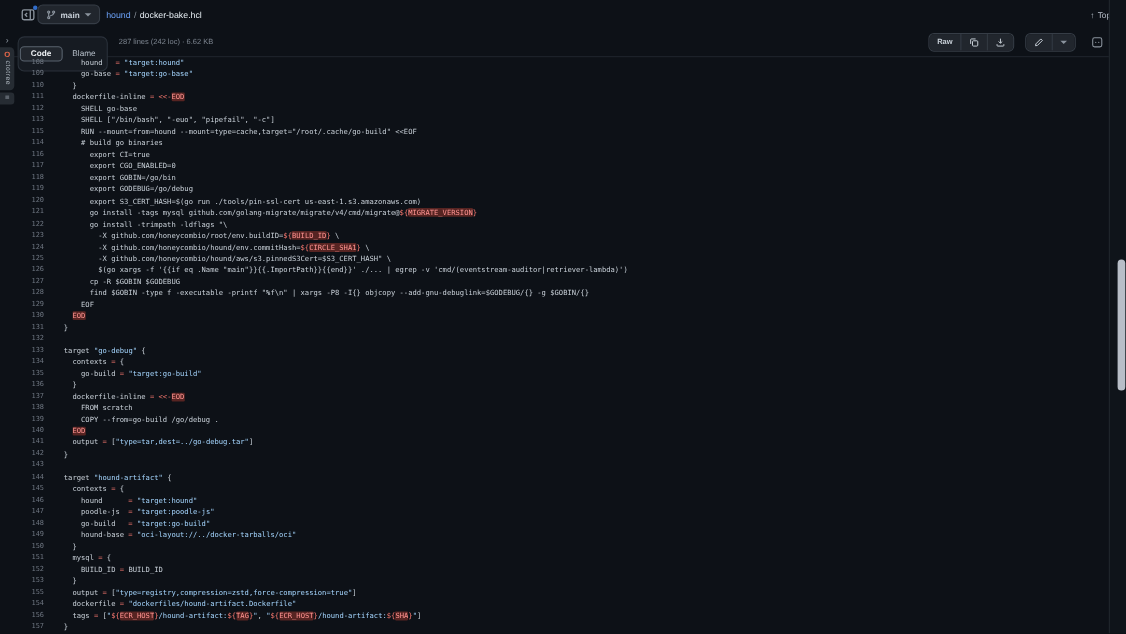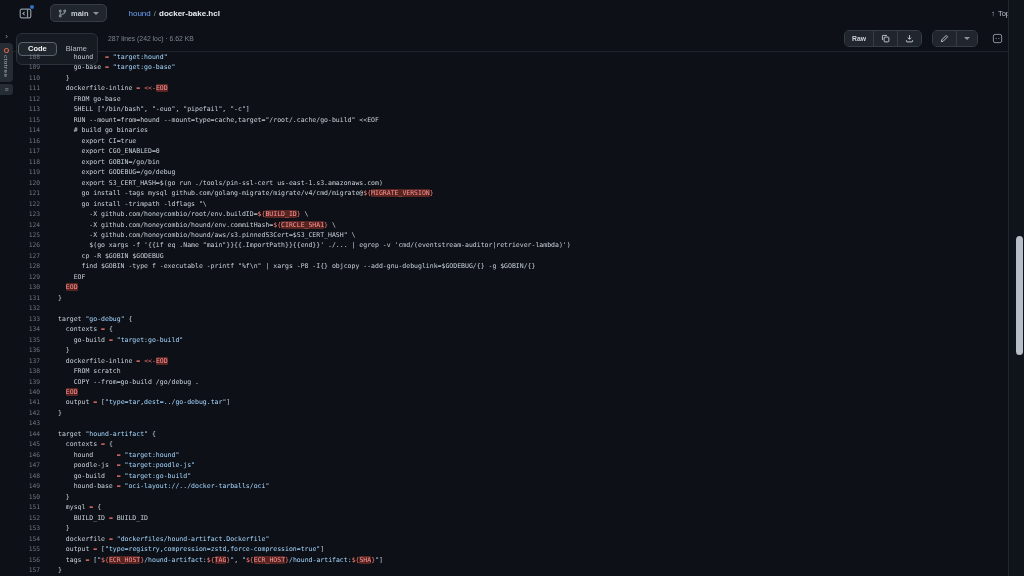--- a/index.html
+++ b/index.html
@@ -7,38 +7,38 @@
   body {
     background:#0d1117;
     font-family:"Liberation Sans", sans-serif;
     color:#c9d1d9;
     position:relative;
   }
 
   
   .topbar {
     height:26px; display:flex; align-items:center;
-    padding:0 14px 0 16px; gap:16px;
+    padding:0 14px 0 16px; gap:0;
   }
   .icon-btn {
     background:transparent; border:none; color:#8b949e; cursor:pointer;
     display:flex; align-items:center; justify-content:center; position:relative;
   }
   .expand-btn { width:18px; height:18px; }
   .blue-dot { position:absolute; top:1px; right:0; width:4px; height:4px; border-radius:50%; background:#316dca; }
   .branch-btn {
     display:flex; align-items:center; gap:4px;
     background:#21262d; border:1px solid #363d46; border-radius:5px;
     height:18px; padding:0 7px; color:#c9d1d9; font-size:7.5px; font-weight:bold; cursor:pointer;
   }
   .caret { width:0; height:0; border-left:3px solid transparent; border-right:3px solid transparent; border-top:3.5px solid #8b949e; display:inline-block; }
   .breadcrumb { font-size:8px; margin-left:6px; display:flex; gap:3px; align-items:center; }
   .breadcrumb a { color:#6ca2f8; text-decoration:none; cursor:pointer; }
   .breadcrumb .sep { color:#8b949e; }
-  .breadcrumb .file { color:#e6edf3; font-weight:bold; }
+  .breadcrumb .file { color:#e6edf3; font-weight:normal; }
   .spacer { flex:1; }
   .top-btn { font-size:7.5px; color:#bac2cc; gap:3px; display:flex; align-items:center; background:none; border:none; cursor:pointer; }
 
   
   .toolbar {
     height:26px; display:flex; align-items:center;
     padding:0 18px 0 16px; gap:10px;
     border-bottom:1px solid #1f242c;
   }
   .segmented {
@@ -192,21 +192,21 @@
       <div class="code-line">
         <div class="line-number">110</div>
         <div class="line-content"><span class="tok-pln">  }</span></div>
       </div>
       <div class="code-line">
         <div class="line-number">111</div>
         <div class="line-content"><span class="tok-pln">  dockerfile-inline </span><span class="tok-op">=</span><span class="tok-pln"> </span><span class="tok-op">&lt;&lt;-</span><span class="tok-htag">EOD</span></div>
       </div>
       <div class="code-line">
         <div class="line-number">112</div>
-        <div class="line-content"><span class="tok-pln">    FROM go-base</span></div>
+        <div class="line-content"><span class="tok-pln">    SHELL go-base</span></div>
       </div>
       <div class="code-line">
         <div class="line-number">113</div>
         <div class="line-content"><span class="tok-pln">    SHELL ["/bin/bash", "-euo", "pipefail", "-c"]</span></div>
       </div>
       <div class="code-line">
         <div class="line-number">115</div>
         <div class="line-content"><span class="tok-pln">    RUN --mount=from=hound --mount=type=cache,target="/root/.cache/go-build" &lt;&lt;EOF</span></div>
       </div>
       <div class="code-line">
@@ -359,26 +359,26 @@
       </div>
       <div class="code-line">
         <div class="line-number">152</div>
         <div class="line-content"><span class="tok-pln">    BUILD_ID </span><span class="tok-op">=</span><span class="tok-pln"> BUILD_ID</span></div>
       </div>
       <div class="code-line">
         <div class="line-number">153</div>
         <div class="line-content"><span class="tok-pln">  }</span></div>
       </div>
       <div class="code-line">
+        <div class="line-number">155</div>
+        <div class="line-content"><span class="tok-pln">  output </span><span class="tok-op">=</span><span class="tok-pln"> [</span><span class="tok-str">"type=registry,compression=zstd,force-compression=true"</span><span class="tok-pln">]</span></div>
+      </div>
+      <div class="code-line">
         <div class="line-number">154</div>
         <div class="line-content"><span class="tok-pln">  dockerfile </span><span class="tok-op">=</span><span class="tok-pln"> </span><span class="tok-str">"dockerfiles/hound-artifact.Dockerfile"</span></div>
-      </div>
-      <div class="code-line">
-        <div class="line-number">155</div>
-        <div class="line-content"><span class="tok-pln">  output </span><span class="tok-op">=</span><span class="tok-pln"> [</span><span class="tok-str">"type=registry,compression=zstd,force-compression=true"</span><span class="tok-pln">]</span></div>
       </div>
       <div class="code-line">
         <div class="line-number">156</div>
         <div class="line-content"><span class="tok-pln">  tags </span><span class="tok-op">=</span><span class="tok-pln"> [</span><span class="tok-str">"</span><span class="tok-var">${</span><span class="tok-htag">ECR_HOST</span><span class="tok-var">}</span><span class="tok-str">/hound-artifact:</span><span class="tok-var">${</span><span class="tok-htag">TAG</span><span class="tok-var">}</span><span class="tok-str">"</span><span class="tok-pln">, </span><span class="tok-str">"</span><span class="tok-var">${</span><span class="tok-htag">ECR_HOST</span><span class="tok-var">}</span><span class="tok-str">/hound-artifact:</span><span class="tok-var">${</span><span class="tok-htag">SHA</span><span class="tok-var">}</span><span class="tok-str">"</span><span class="tok-pln">]</span></div>
       </div>
       <div class="code-line">
         <div class="line-number">157</div>
         <div class="line-content"><span class="tok-pln">}</span></div>
       </div>
     </div>

